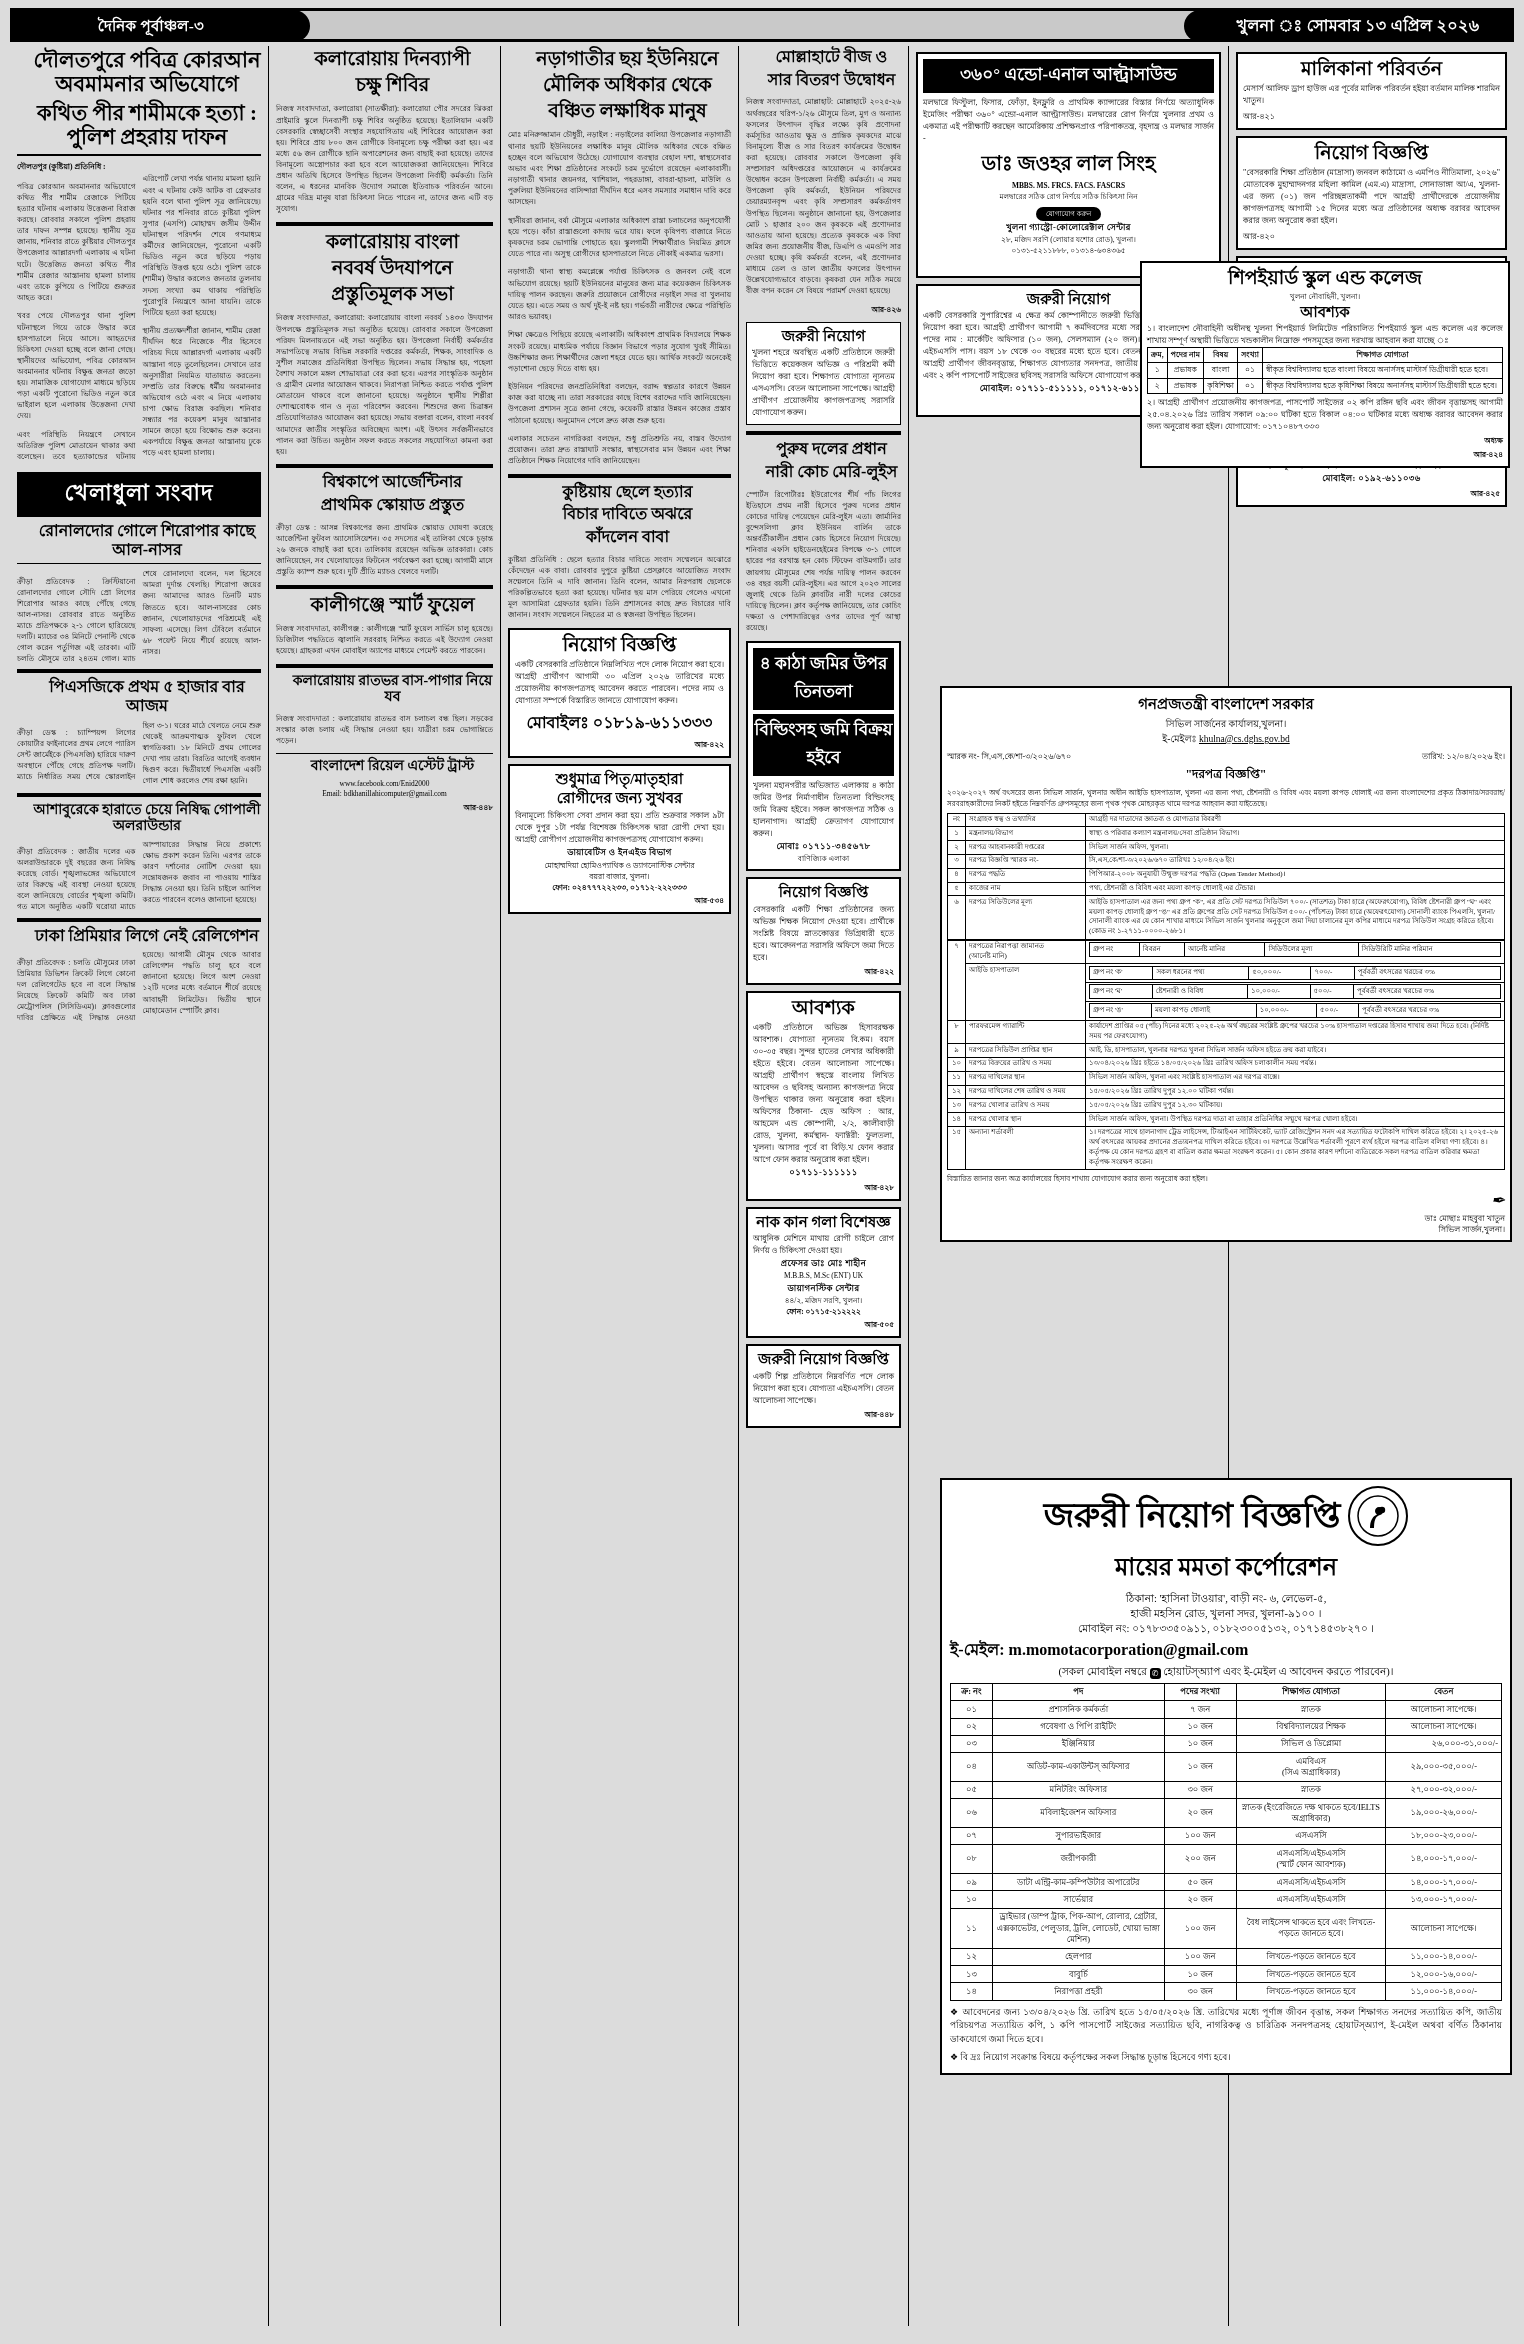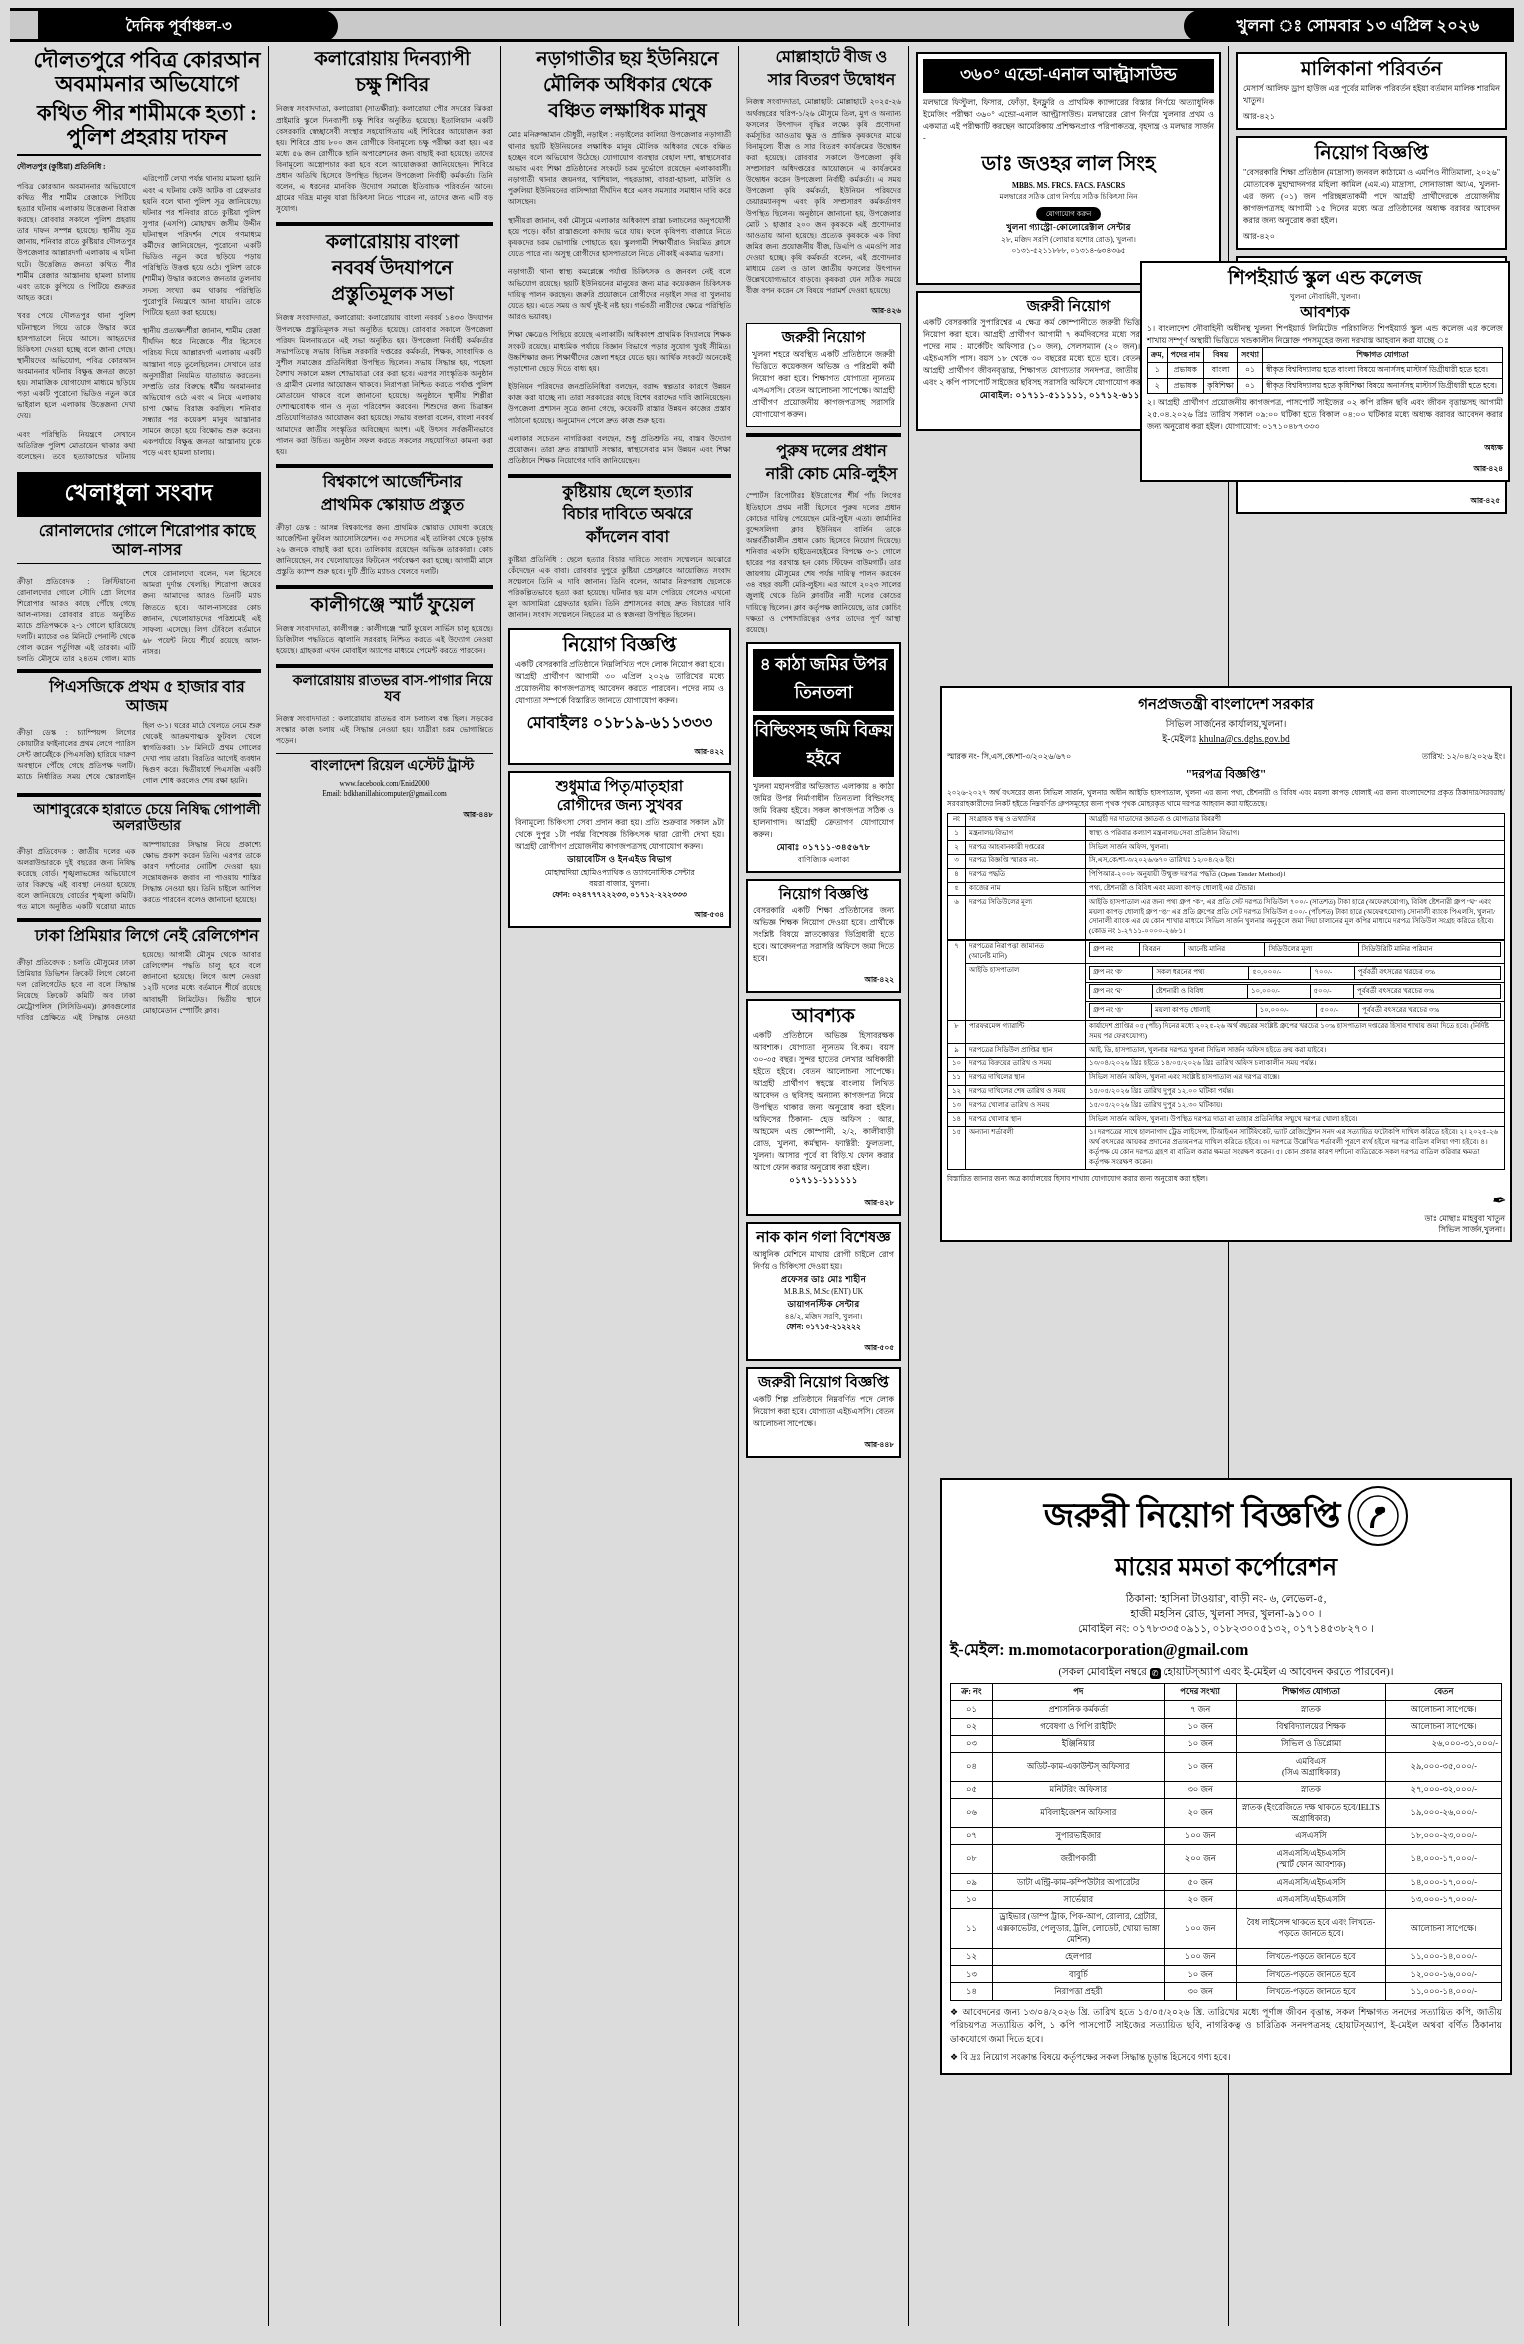--- a/index.html
+++ b/index.html
@@ -10,21 +10,21 @@
     font-family:"Liberation Serif", serif;
     color:#000;
     position:relative;
     overflow:hidden;
   }
   .page { position:absolute; left:0; top:0; width:1524px; height:2344px; background:#dcdcdc; padding:8px 10px 6px 10px; }
 
   
   .masthead { position:relative; height:34px; background:#c9c9c9; border-top:3px solid #000; border-bottom:3px solid #000; margin-bottom:4px; }
   .mast-pill { position:absolute; top:-1px; height:32px; background:#000; color:#fff; display:flex; align-items:center; justify-content:center;
-               font-weight:bold; font-size:15px; letter-spacing:.3px;margin-left:28px; }
+               font-weight:bold; font-size:15px; letter-spacing:.3px; }
   .mast-left { left:0; width:300px; border-radius:0 60px 60px 0; padding-right:18px; }
   .mast-right { right:0; width:330px; border-radius:60px 0 0 60px; padding-left:18px; font-size:16px; }
 
   
   .cols { display:flex; gap:0; height:2280px; }
   .col { padding:0 7px; position:relative; }
   .col + .col { border-left:1.5px solid #000; }
   .c1 { width:258px; } .c2 { width:232px; } .c3 { width:238px; } .c4 { width:170px; }
   .c5 { width:320px; } .c6 { width:286px; }
 
@@ -35,21 +35,21 @@
   .hl-md { font-size:16px; }
   .hl-sm { font-size:14px; }
   .rule { border-bottom:2px solid #000; margin:5px 0 4px; }
   .rule-thin { border-bottom:1px solid #000; margin:4px 0; }
   .rule-dbl { border-top:1px solid #000; border-bottom:3px solid #000; height:3px; margin:5px 0; }
 
   
   .body { font-size:7.4px; line-height:1.5; text-align:justify; hyphens:auto; word-spacing:.5px; }
   .body.two { column-count:2; column-gap:7px; column-rule:0; }
   .byline { font-size:7.6px; font-weight:bold; }
-  .credit { font-size:7.4px; text-align:right; font-weight:bold; margin-top:9px; }
+  .credit { font-size:7.4px; text-align:right; font-weight:bold; margin-top:2px; }
 
   
   .banner { background:#000; color:#fff; text-align:center; font-weight:bold; font-size:22px; padding:3px 0 5px; margin:8px 0 5px; letter-spacing:1px; }
 
   
   .ad { border:2px solid #000; background:#fff; padding:4px 5px 5px; margin:6px 0; }
   .ad-thin { border:1px solid #000; }
   .ad-title { text-align:center; font-weight:bold; font-size:19px; line-height:1.1; margin:1px 0 3px; }
   .ad-title-sm { font-size:15px; }
   .ad-inv { background:#000; color:#fff; text-align:center; font-weight:bold; font-size:22px; padding:3px 0 5px; margin:1px 0 4px; }

